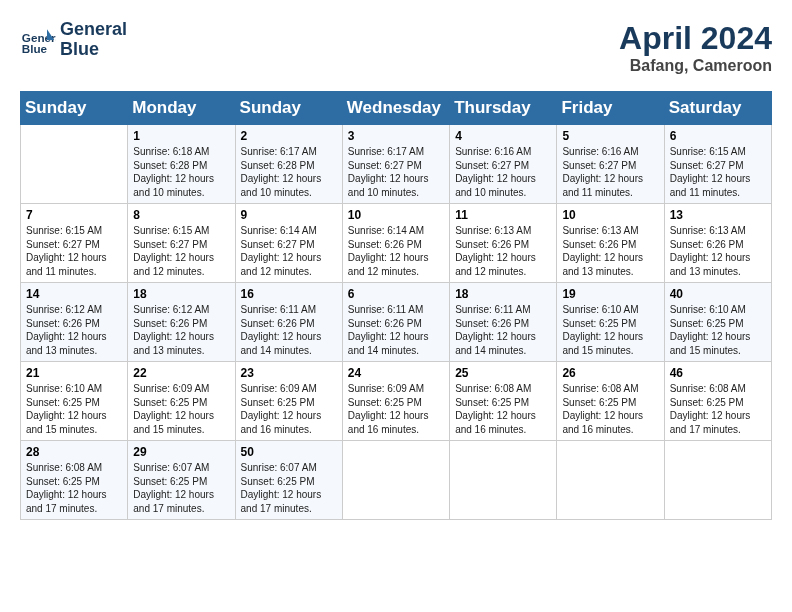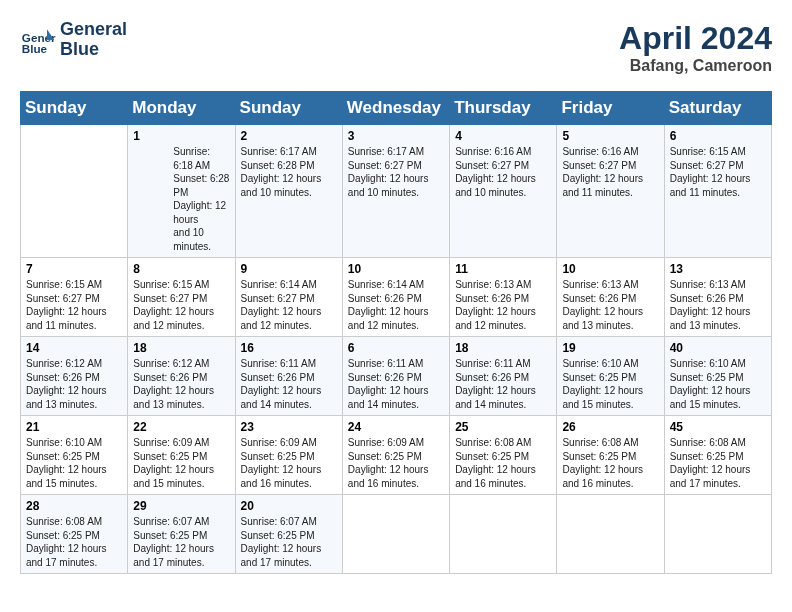--- a/index.html
+++ b/index.html
@@ -119,21 +119,21 @@
         <th>Thursday</th>
         <th>Friday</th>
         <th>Saturday</th>
       </tr>
   </thead>
   <tbody id="calendar-body">
   <tr>
         <td class="empty-cell"></td>
         <td>
           <div class="day-num">1</div>
-          <div class="day-info" style="white-space: pre-line; margin-left: 40px;">Sunrise: 6:18 AM
+          <div class="day-info" style="white-space: pre-line;">Sunrise: 6:18 AM
 Sunset: 6:28 PM
 Daylight: 12 hours
 and 10 minutes.</div>
         </td>
         <td>
           <div class="day-num">2</div>
           <div class="day-info" style="white-space: pre-line;">Sunrise: 6:17 AM
 Sunset: 6:28 PM
 Daylight: 12 hours
 and 10 minutes.</div>
@@ -306,21 +306,21 @@
 and 16 minutes.</div>
         </td>
         <td>
           <div class="day-num">26</div>
           <div class="day-info" style="white-space: pre-line;">Sunrise: 6:08 AM
 Sunset: 6:25 PM
 Daylight: 12 hours
 and 16 minutes.</div>
         </td>
         <td>
-          <div class="day-num">45</div>
+          <div class="day-num">46</div>
           <div class="day-info" style="white-space: pre-line;">Sunrise: 6:08 AM
 Sunset: 6:25 PM
 Daylight: 12 hours
 and 17 minutes.</div>
         </td>
       </tr>
       <tr>
         <td>
           <div class="day-num">28</div>
           <div class="day-info" style="white-space: pre-line;">Sunrise: 6:08 AM
@@ -329,21 +329,21 @@
 and 17 minutes.</div>
         </td>
         <td>
           <div class="day-num">29</div>
           <div class="day-info" style="white-space: pre-line;">Sunrise: 6:07 AM
 Sunset: 6:25 PM
 Daylight: 12 hours
 and 17 minutes.</div>
         </td>
         <td>
-          <div class="day-num">20</div>
+          <div class="day-num">50</div>
           <div class="day-info" style="white-space: pre-line;">Sunrise: 6:07 AM
 Sunset: 6:25 PM
 Daylight: 12 hours
 and 17 minutes.</div>
         </td>
         <td class="empty-cell"></td>
         <td class="empty-cell"></td>
         <td class="empty-cell"></td>
         <td class="empty-cell"></td>
       </tr>

